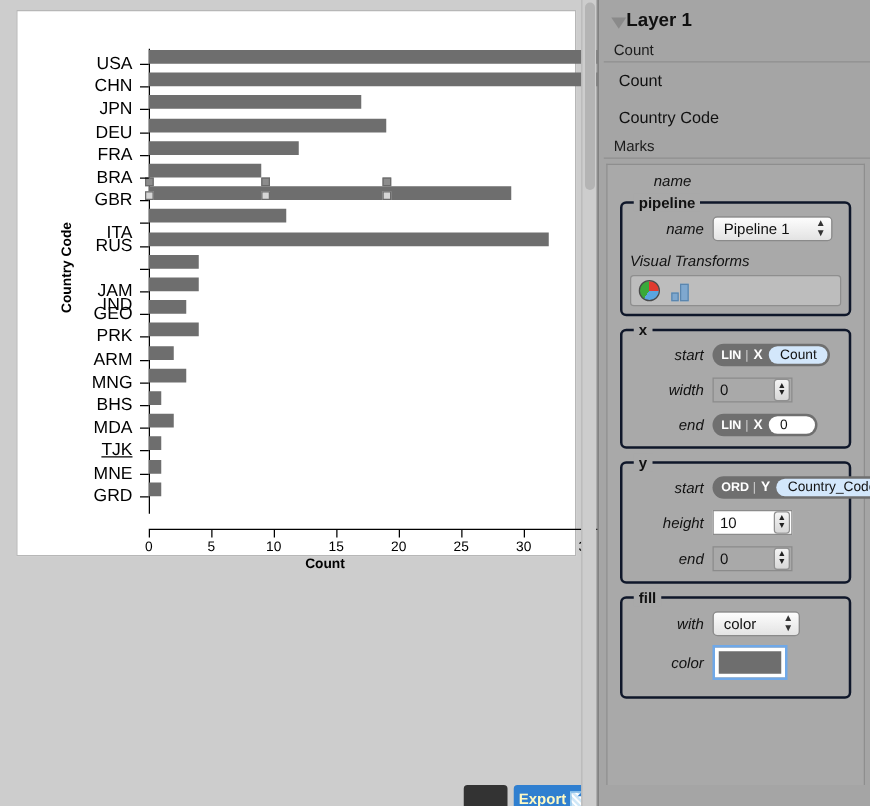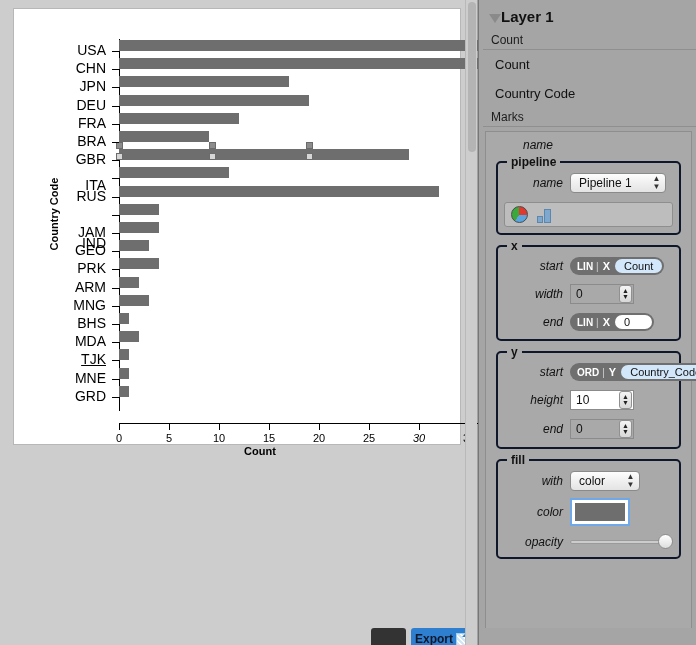--- a/index.html
+++ b/index.html
@@ -74,21 +74,21 @@
   #btn-dark{
     position:absolute; left:371px; top:628px; width:35px; height:22px;
     background:#333333; border-radius:3px;
   }
   #btn-export{
     position:absolute; left:411px; top:628px; width:60px; height:22px;
     background:#2f7fd0; border-radius:3px;
     display:flex; align-items:center; gap:3px; padding:0 4px;
   }
   #btn-export .lbl{
-    font-size:12px; font-weight:bold; color:#0f172a; line-height:12px;
+    font-size:12px; font-weight:bold; color:#fef9c3; line-height:12px;
   }
   #export-icon{
     width:13px; height:13px;
     background:
       linear-gradient(45deg,#cfe7f7 25%,#ffffff 25%,#ffffff 50%,#cfe7f7 50%,#cfe7f7 75%,#ffffff 75%);
     background-size:5px 5px;
     border:1px solid #9fd0ef; position:relative;
   }
   #export-icon:after{
     content:""; position:absolute; right:-2px; top:-3px;
@@ -319,21 +319,21 @@
           <div class="xtick-label" style="left: 109px;">5</div>
           <div class="tick-x" style="left: 159px;"></div>
           <div class="xtick-label" style="left: 159px;">10</div>
           <div class="tick-x" style="left: 209px;"></div>
           <div class="xtick-label" style="left: 209px;">15</div>
           <div class="tick-x" style="left: 259px;"></div>
           <div class="xtick-label" style="left: 259px;">20</div>
           <div class="tick-x" style="left: 309px;"></div>
           <div class="xtick-label" style="left: 309px;">25</div>
           <div class="tick-x" style="left: 359px;"></div>
-          <div class="xtick-label" style="left: 359px; font-style: italic;">30</div>
+          <div class="xtick-label" style="left: 359px;">30</div>
           <div class="tick-x" style="left: 409px;"></div>
           <div class="xtick-label" style="left: 409px;">35</div>
           <div class="tick-x" style="left: 459px;"></div>
           <div class="xtick-label" style="left: 459px;">4</div>
         </div>
       <div id="axis-title-x">Count</div>
       <div id="axis-title-y">Country Code</div>
     </div>
   </div>
 
@@ -372,20 +372,21 @@
       <div class="row">
         <span class="lab">name</span>
         <span class="popup">
           <span>Pipeline 1</span>
           <span class="arrows">
               <b>▲</b>
               <b>▼</b>
             </span>
         </span>
       </div>
+      <div id="vt-label">Visual Transforms</div>
       <div class="vt-strip">
         <span class="pie-icon"></span>
         <span class="bars-icon">
           <i style="left:0;width:6px;height:7px;"></i>
           <i style="left:7px;width:7px;height:14px;"></i>
         </span>
       </div>
     </div>
 
     <div class="fieldset">
@@ -462,22 +463,15 @@
           <span class="arrows">
               <b>▲</b>
               <b>▼</b>
             </span>
         </span>
       </div>
       <div class="row">
         <span class="lab">color</span>
         <span id="color-swatch"></span>
       </div>
-      <div class="row" style="margin-bottom:0;">
-        <span class="lab">opacity</span>
-        <span class="slider">
-          <span class="track"></span>
-          <span class="knob"></span>
-        </span>
-      </div>
     </div>
   </div>
 </div>
 
 </body></html>

